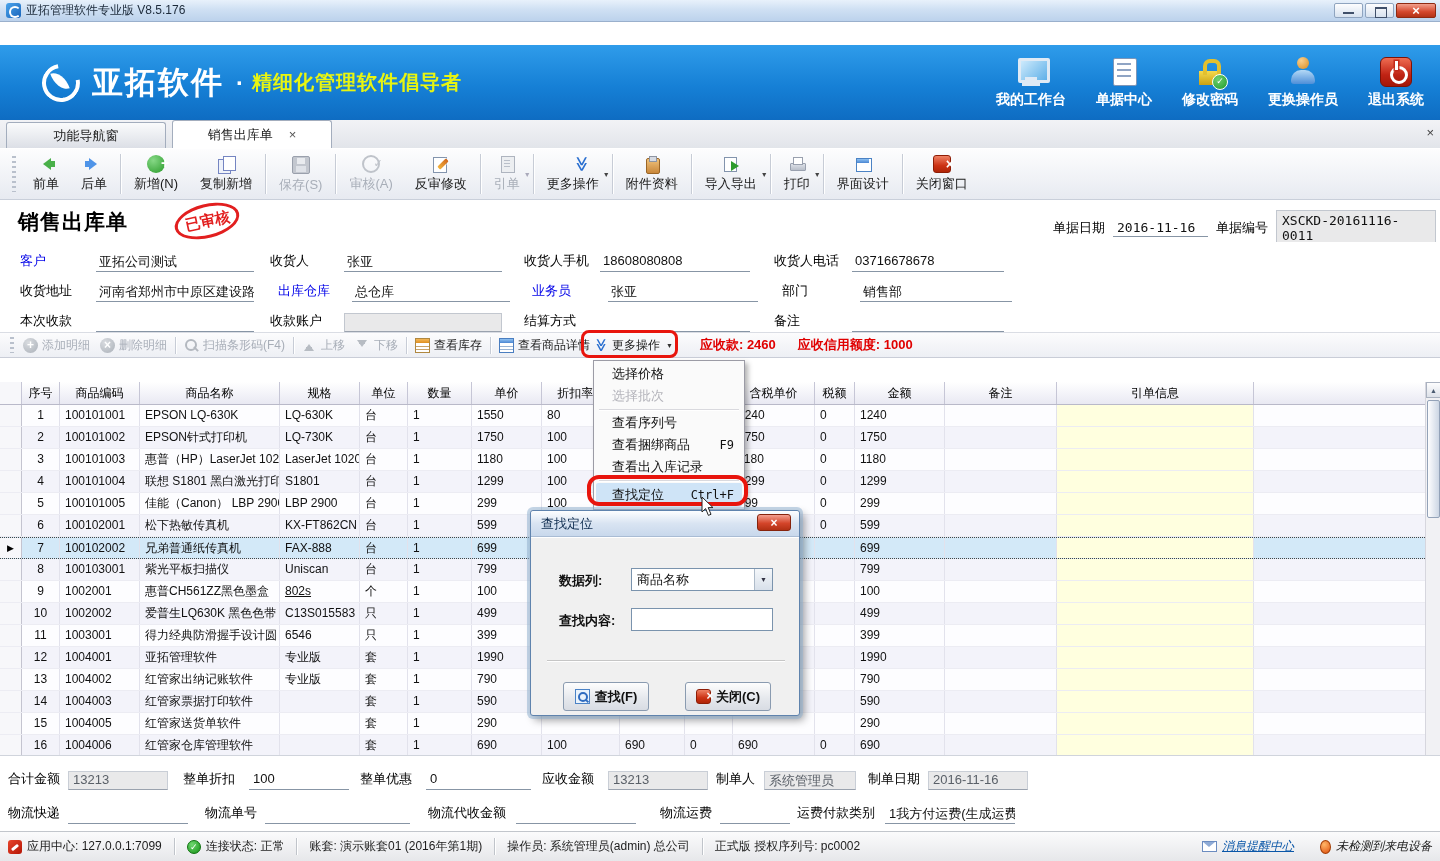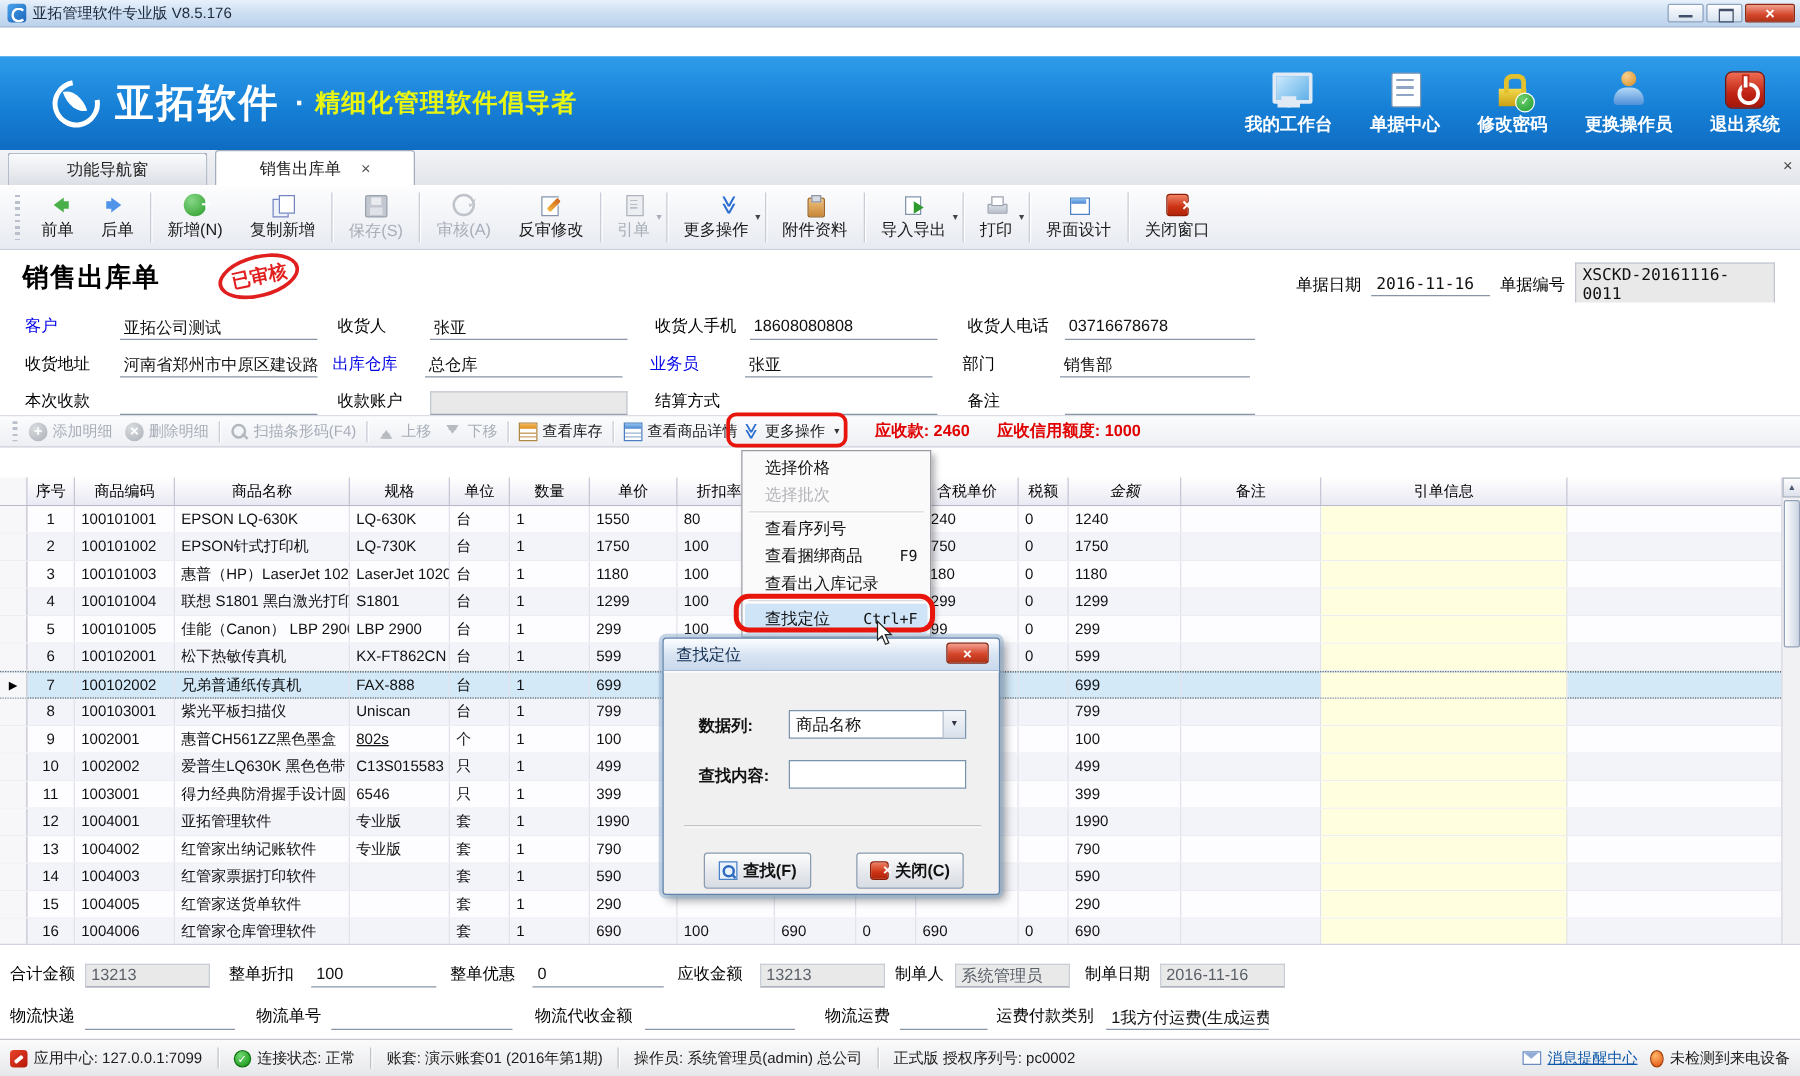--- a/index.html
+++ b/index.html
@@ -136,21 +136,21 @@
   .ic-close-red{ background:linear-gradient(180deg,#ef8164,#cc3214 60%,#b02508); border:1px solid #8e1d06; border-radius:3px; }
   .ic-close-red::before{ content:"×"; position:absolute; width:100%; text-align:center; top:0;
     color:#fff; font-weight:bold; font-size:14px; line-height:16px; }
 
   
   .docheader{ position:absolute; left:0; top:200px; width:1440px; height:42px; background:#fff; }
   .doc-title{ position:absolute; left:18px; top:8px; font-size:21px; font-weight:bold; color:#000; letter-spacing:1px; }
   .stamp{ position:absolute; left:174px; top:4px; width:66px; height:34px; border:3px solid #e21f1f;
     border-radius:50%; transform:rotate(-14deg); display:flex; align-items:center; justify-content:center; }
   .stamp span{ color:#e21f1f; font-weight:bold; font-size:15px; transform:rotate(2deg); white-space:nowrap; }
-  .doc-right{ position:absolute; right:20px; top:10px; display:flex; align-items:center; gap:8px; }
+  .doc-right{ position:absolute; right:4px; top:10px; display:flex; align-items:center; gap:8px; }
   .dh-label{ font-size:13px; color:#000; }
   .dh-value{ font-size:13px; font-family:"DejaVu Sans Mono","Liberation Mono",monospace; }
   .dh-value.underline{ min-width:95px; border-bottom:1px solid #8795a5; padding:0 4px 1px; }
   .dh-value.sunkenbox{ width:160px; background:#e9e9ea; border:1px solid #c2c7cf; border-bottom-color:#9aa2ae; padding:2px 5px; }
 
   
   .formgrid{ position:absolute; left:0; top:242px; width:1440px; height:90px; background:#fff; }
   .frow{ display:flex; align-items:flex-end; height:30px; padding-left:20px; }
   .fpair{ display:flex; align-items:flex-end; }
   .flabel{ font-size:13px; color:#000; padding-bottom:2px; }
@@ -226,21 +226,21 @@
   .ftr-val{ font-size:13px; border-bottom:1px solid #8795a5; padding:0 4px 2px; height:19px; margin-left:4px;
     white-space:nowrap; overflow:hidden; }
   .ftr-val.sunken{ background:#e9e9ea; border:1px solid #c9ced6; border-bottom-color:#9aa2ae; color:#5a6068; }
 
   
   .statusbar{ position:absolute; left:0; top:831px; width:1440px; height:30px;
     background:linear-gradient(180deg,#fbfbfc,#e6e7ea); border-top:1px solid #c2c6cc;
     display:flex; align-items:center; padding:0 8px; font-size:12px; color:#1c1c1c; }
   .st-item{ display:flex; align-items:center; gap:5px; white-space:nowrap; }
   .st-sep{ width:1px; height:17px; background:#c0c4ca; margin:0 12px; box-shadow:1px 0 0 #fff; }
-  .st-right{ margin-left:auto; display:flex; align-items:center; gap:10px; }
+  .st-right{ margin-left:auto; display:flex; align-items:center; gap:26px;font-style:italic; }
   .st-link{ color:#0b57a8; text-decoration:underline; cursor:pointer; }
   .sic{ display:inline-block; position:relative; }
   .sic-app-red{ width:14px; height:14px; border-radius:3px; background:linear-gradient(135deg,#e8452c,#b51505); }
   .sic-app-red::before{ content:""; position:absolute; left:3px; top:6px; width:8px; height:3px; background:#fff; transform:rotate(-40deg); border-radius:1px; }
   .sic-green-check{ width:14px; height:14px; border-radius:50%; background:radial-gradient(circle at 35% 30%,#6fd86f,#159015); border:1px solid #0c700c; }
   .sic-green-check::before{ content:"✓"; position:absolute; width:100%; text-align:center; top:-1px; color:#fff; font-size:9px; font-weight:bold; line-height:14px; }
   .sic-mail{ width:15px; height:11px; background:#fff; border:1px solid #6b8cc0; }
   .sic-mail::before{ content:""; position:absolute; left:0; top:0; border-left:6.5px solid transparent; border-right:6.5px solid transparent; border-top:5px solid #8fabd6; }
   .sic-orange-dot{ width:11px; height:14px; border-radius:50%; background:radial-gradient(circle at 35% 30%,#ffb668,#e0500e); border:1px solid #a33c02; }
 
@@ -453,21 +453,21 @@
         <div class="fpair" style="margin-left: 24px;">
           <span class="flabel" style="width: 78px;">收货人电话</span>
           <span class="fval" style="width: 152px;">03716678678</span>
         </div>
       </div>
       <div class="frow">
         <div class="fpair" style="margin-left: 0px;">
           <span class="flabel" style="width: 76px;">收货地址</span>
           <span class="fval" style="width: 158px;">河南省郑州市中原区建设路口</span>
         </div>
-        <div class="fpair" style="margin-left: 12px;">
+        <div class="fpair" style="margin-left: 24px;">
           <span class="flabel blue" style="width: 74px;">出库仓库</span>
           <span class="fval" style="width: 158px;">总仓库</span>
         </div>
         <div class="fpair" style="margin-left: 22px;">
           <span class="flabel blue" style="width: 76px;">业务员</span>
           <span class="fval" style="width: 150px;">张亚</span>
         </div>
         <div class="fpair" style="margin-left: 24px;">
           <span class="flabel" style="width: 78px;">部门</span>
           <span class="fval" style="width: 152px;">销售部</span>
@@ -547,21 +547,21 @@
           <div class="tcell" style="width: 140px;">商品名称</div>
           <div class="tcell" style="width: 80px;">规格</div>
           <div class="tcell" style="width: 48px;">单位</div>
           <div class="tcell" style="width: 64px;">数量</div>
           <div class="tcell" style="width: 70px;">单价</div>
           <div class="tcell" style="width: 78px;">折扣率%</div>
           <div class="tcell" style="width: 65px;"></div>
           <div class="tcell" style="width: 48px;"></div>
           <div class="tcell" style="width: 82px;">含税单价</div>
           <div class="tcell" style="width: 40px;">税额</div>
-          <div class="tcell" style="width: 90px; font-style: italic;">金额</div>
+          <div class="tcell" style="width: 90px;">金额</div>
           <div class="tcell" style="width: 112px;">备注</div>
           <div class="tcell" style="width: 197px;">引单信息</div>
           <div class="tcell c-fill"></div>
         </div>
         <div class="trow odd">
           <div class="tcell gut" style="width: 22px;"></div>
           <div class="tcell c-num" style="width: 38px;">1</div>
           <div class="tcell" style="width: 80px;">100101001</div>
           <div class="tcell" style="width: 140px;">EPSON LQ-630K</div>
           <div class="tcell" style="width: 80px;">LQ-630K</div>

